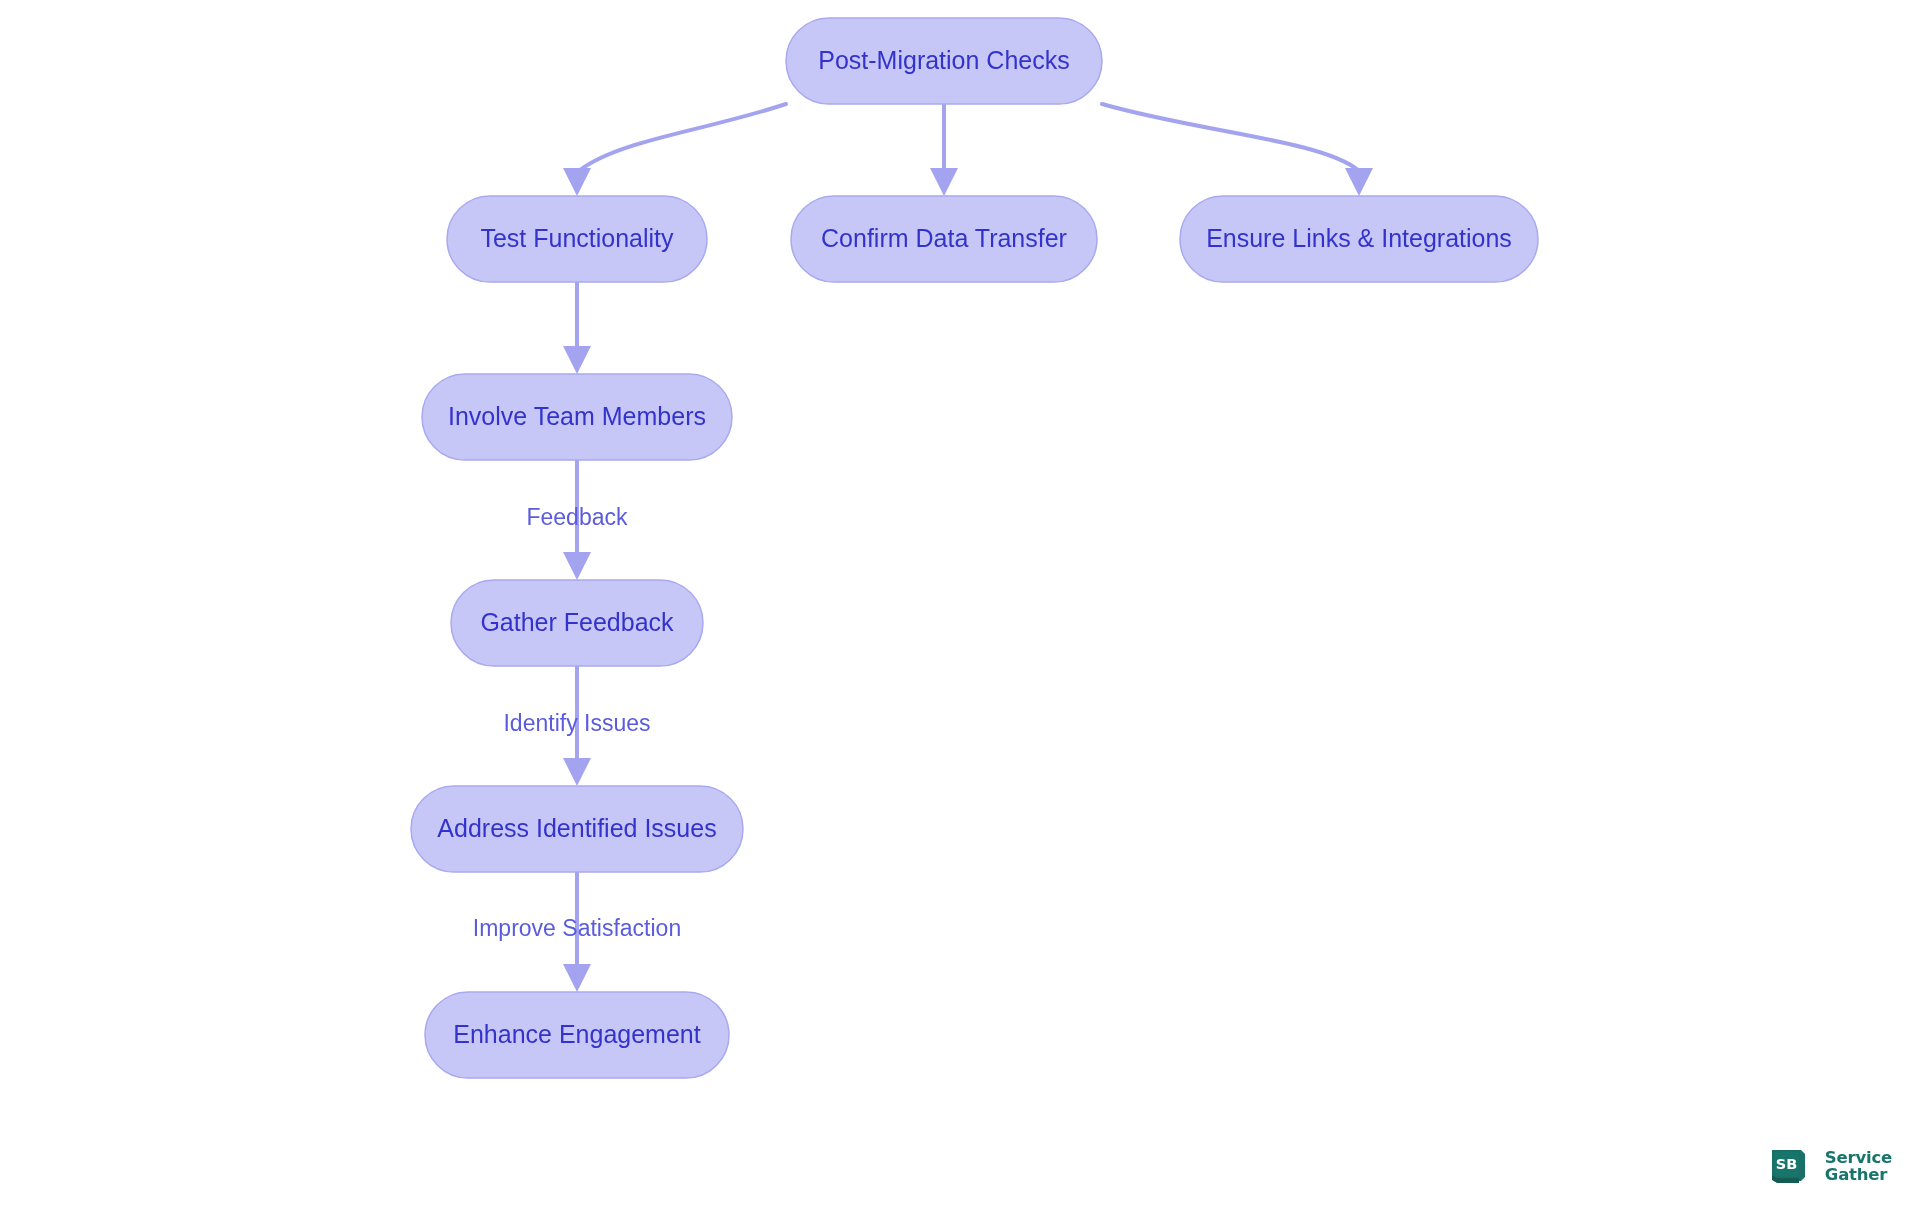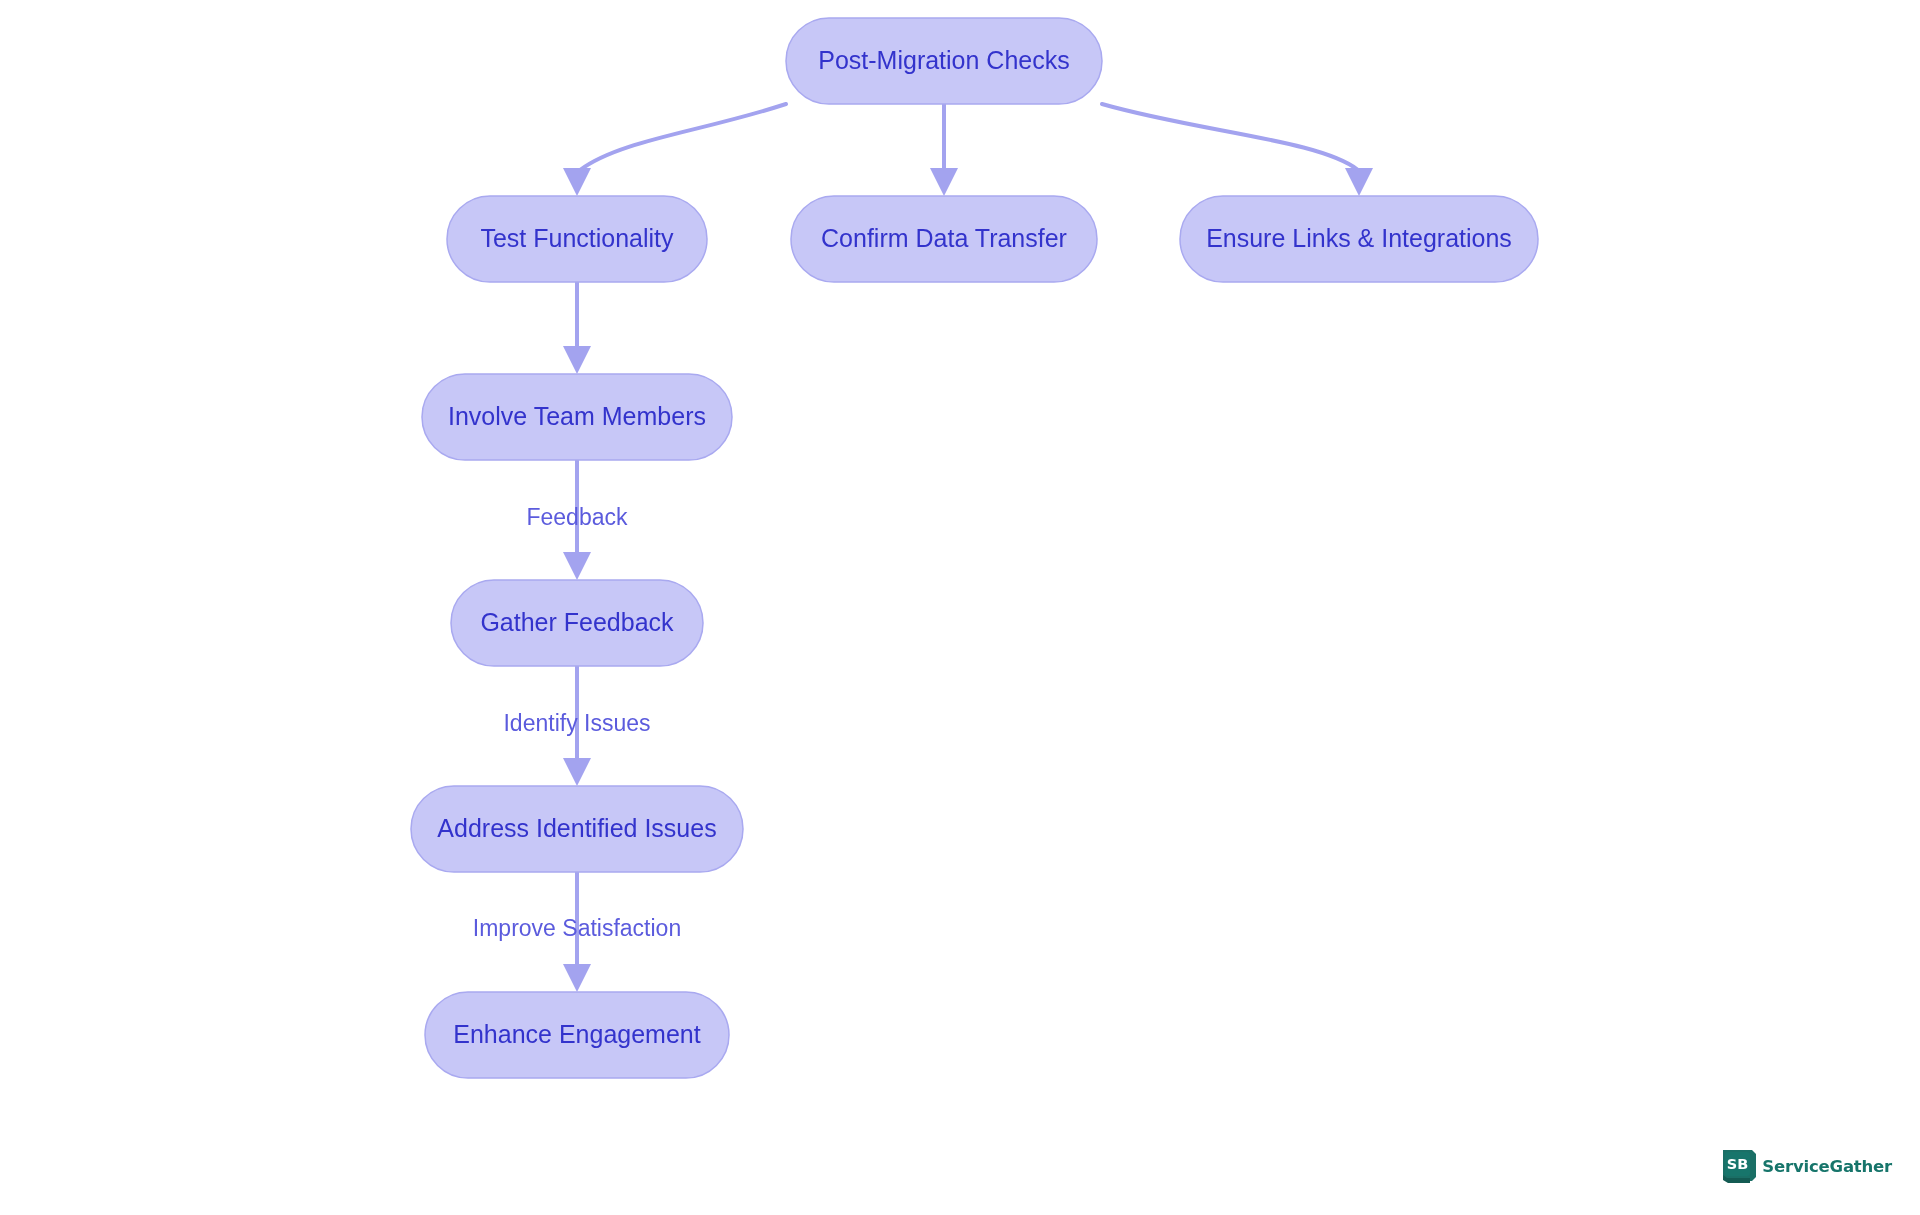--- a/index.html
+++ b/index.html
@@ -53,31 +53,31 @@
     text-anchor: middle;
     dominant-baseline: middle;
   }
   
   #brand-logo {
     position: absolute;
     right: 28px;
     bottom: 28px;
     display: flex;
     align-items: center;
-    gap: 3px;
+    gap: 17px;
   }
   .brand-mark {
     position: relative;
     width: 40px;
     height: 40px;
     flex: 0 0 auto;
   }
   .brand-wordmark {
     display: flex;
-    flex-direction: row;
+    flex-direction: column;
     line-height: 1.02;
   }
   .brand-wordmark span {
     color: #17756b;
     font-family: "DejaVu Sans", "Liberation Sans", sans-serif;
     font-size: 16.5px;
     font-weight: 700;
     letter-spacing: -0.2px;
   }
 </style>

